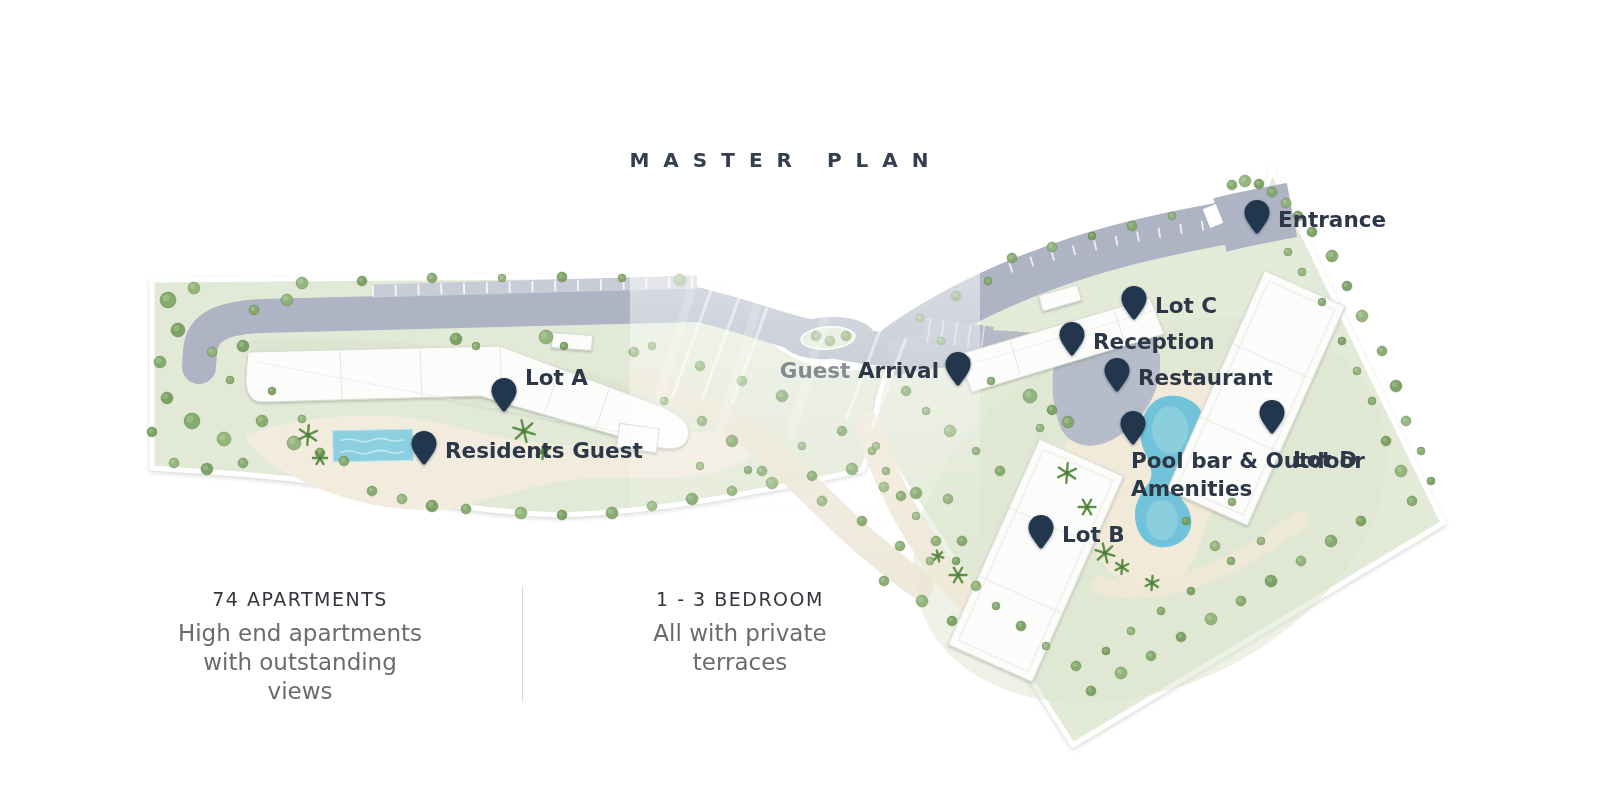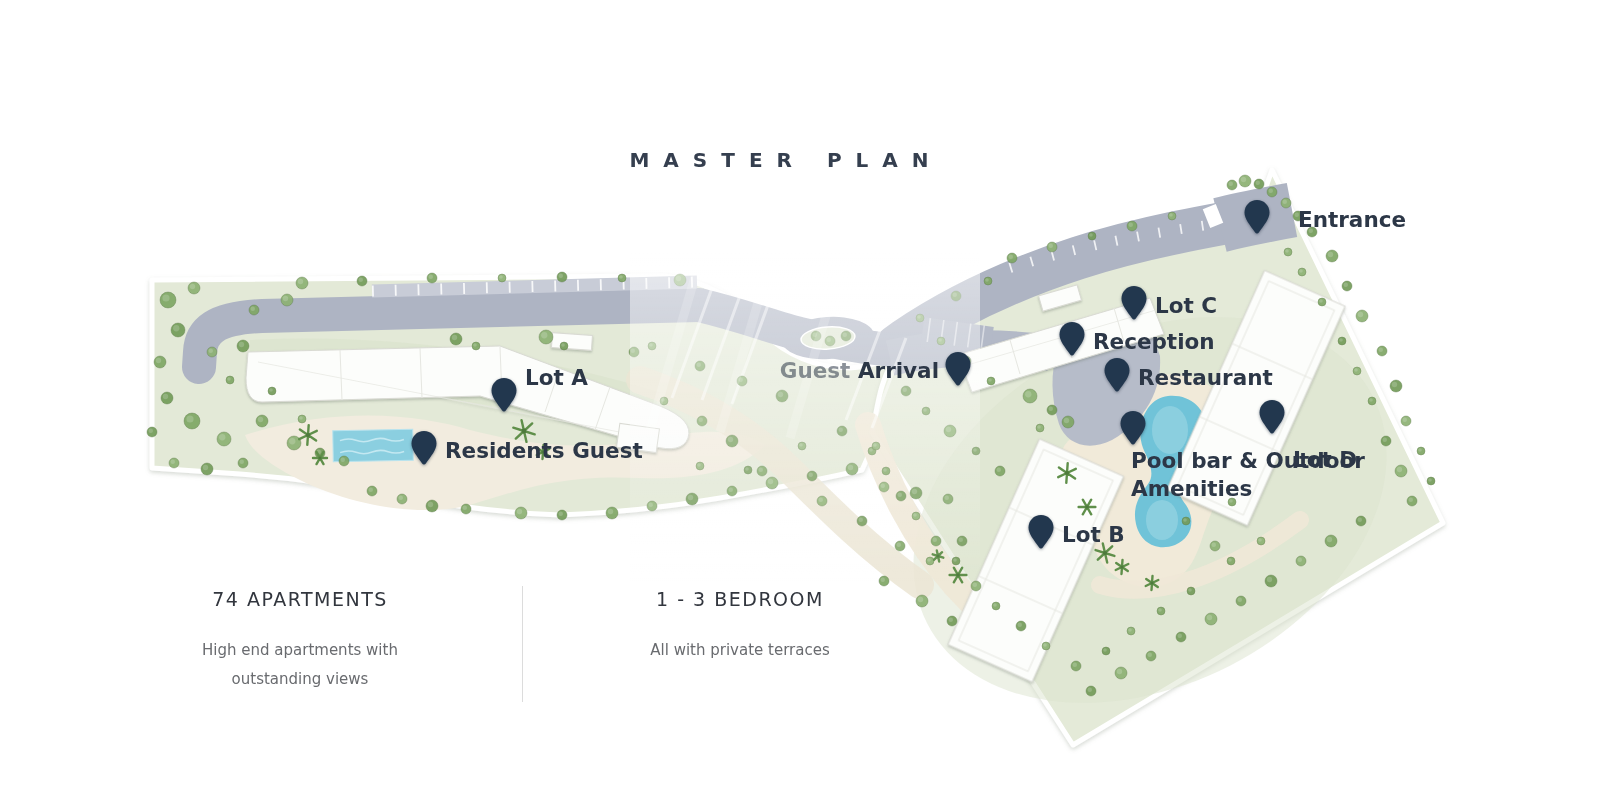--- a/index.html
+++ b/index.html
@@ -11,21 +11,21 @@
   .marker{position:absolute;}
   .pin{position:absolute;filter:drop-shadow(0 1px 1.5px rgba(25,35,55,.45));}
   .marker-label{position:absolute;font-size:21.5px;font-weight:600;color:#2c3747;
                 white-space:nowrap;line-height:28px;}
   .marker-label.below{white-space:normal;width:250px;}
   .stats{position:absolute;top:588px;left:0;width:1000px;}
   .stat-col{position:absolute;top:0;text-align:center;}
   .stat-col.c1{left:150px;width:300px;}
   .stat-col.c2{left:590px;width:300px;}
   .stat-heading{font-size:19px;font-weight:400;letter-spacing:1.5px;color:#32363e;}
-  .stat-desc{margin:26px auto 0;font-size:15px;color:#696b6f;line-height:29px;width:262px;}
+  .stat-desc{margin:9px auto 0;font-size:23px;color:#696b6f;line-height:29px;width:262px;}
   .v-divider{position:absolute;left:522px;top:586px;width:1px;height:116px;background:#dcdcdc;}
 </style>
 </head>
 <body>
 
 <div id="stage">
 
   <svg id="map-svg" width="1600" height="801" viewBox="0 0 1600 801">
     <defs>
       <filter id="landShadow" x="-5%" y="-5%" width="110%" height="110%">
@@ -472,21 +472,21 @@
     </g>
   </svg>
 
   <div class="page-title">MASTER PLAN</div>
 
   <div id="markers">
       <div class="marker">
         <svg width="28" height="36" viewBox="0 0 28 36" class="pin" style="left: 1243px; top: 199px;">
           <path d="M14,1 C7,1 1.5,6.5 1.5,13.5 C1.5,20 7,26 12.2,33.5 C13,34.7 15,34.7 15.8,33.5 C21,26 26.5,20 26.5,13.5 C26.5,6.5 21,1 14,1 Z" fill="#22374e"></path>
         </svg>
-        <div class="marker-label" style="left: 1278px; top: 220px; transform: translateY(-50%); margin-left: 20px;">Entrance</div>
+        <div class="marker-label" style="left: 1278px; top: 220px; transform: translateY(-50%);">Entrance</div>
       </div>
       <div class="marker">
         <svg width="28" height="36" viewBox="0 0 28 36" class="pin" style="left: 1120px; top: 285px;">
           <path d="M14,1 C7,1 1.5,6.5 1.5,13.5 C1.5,20 7,26 12.2,33.5 C13,34.7 15,34.7 15.8,33.5 C21,26 26.5,20 26.5,13.5 C26.5,6.5 21,1 14,1 Z" fill="#22374e"></path>
         </svg>
         <div class="marker-label" style="left: 1155px; top: 306px; transform: translateY(-50%);">Lot C</div>
       </div>
       <div class="marker">
         <svg width="28" height="36" viewBox="0 0 28 36" class="pin" style="left: 1058px; top: 321px;">
           <path d="M14,1 C7,1 1.5,6.5 1.5,13.5 C1.5,20 7,26 12.2,33.5 C13,34.7 15,34.7 15.8,33.5 C21,26 26.5,20 26.5,13.5 C26.5,6.5 21,1 14,1 Z" fill="#22374e"></path>

